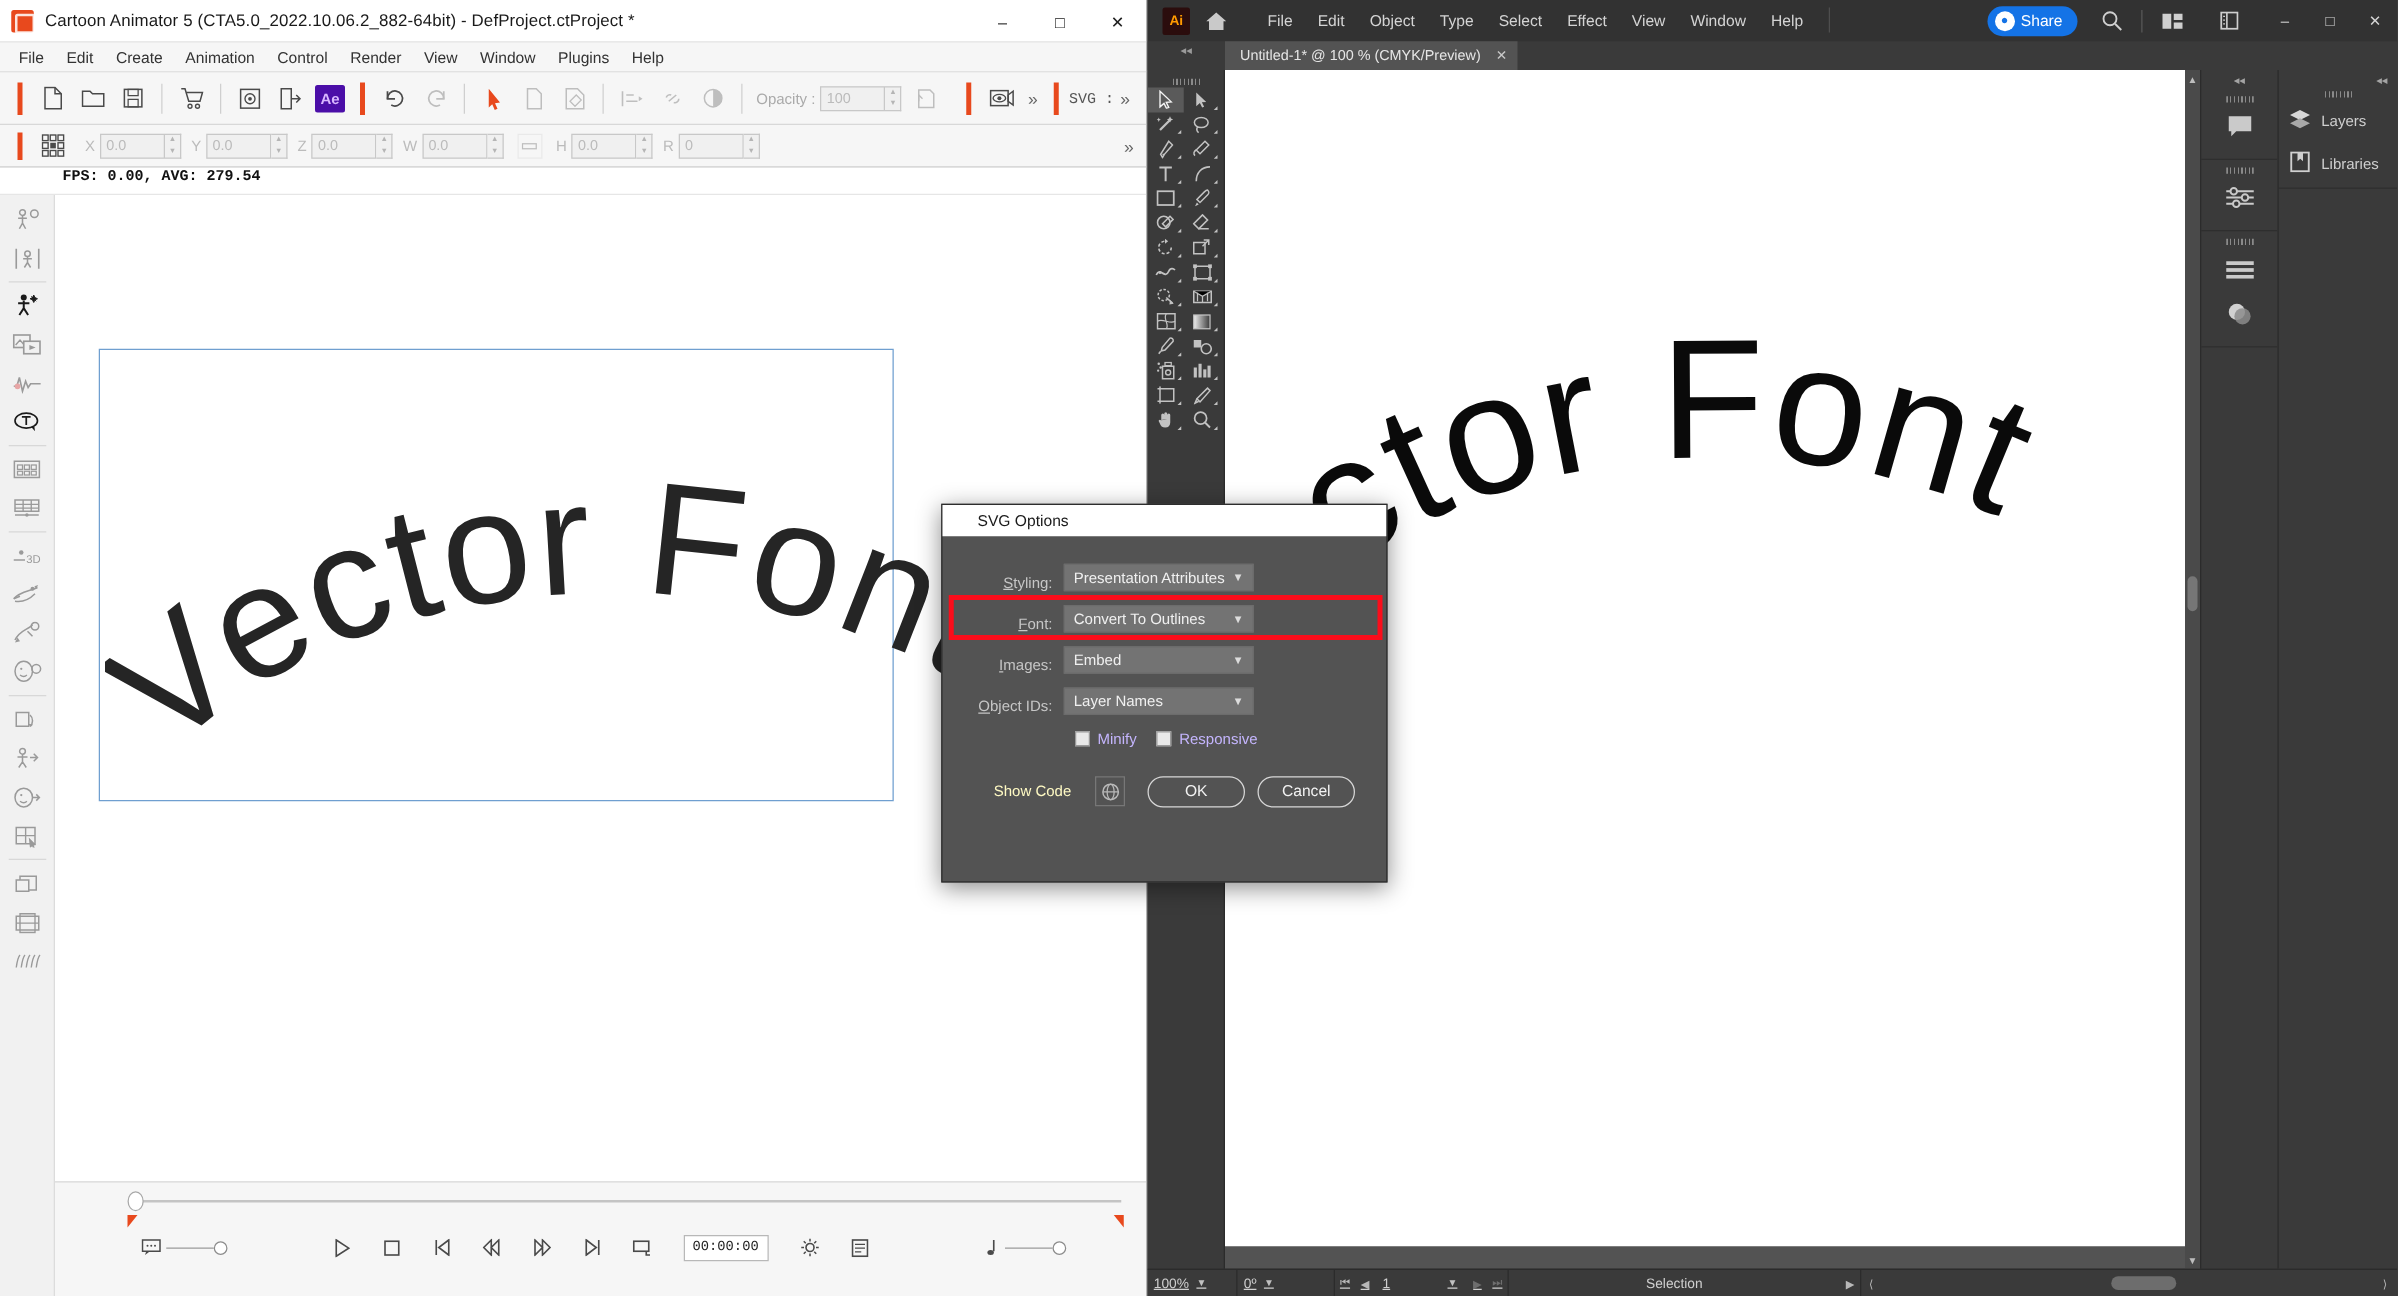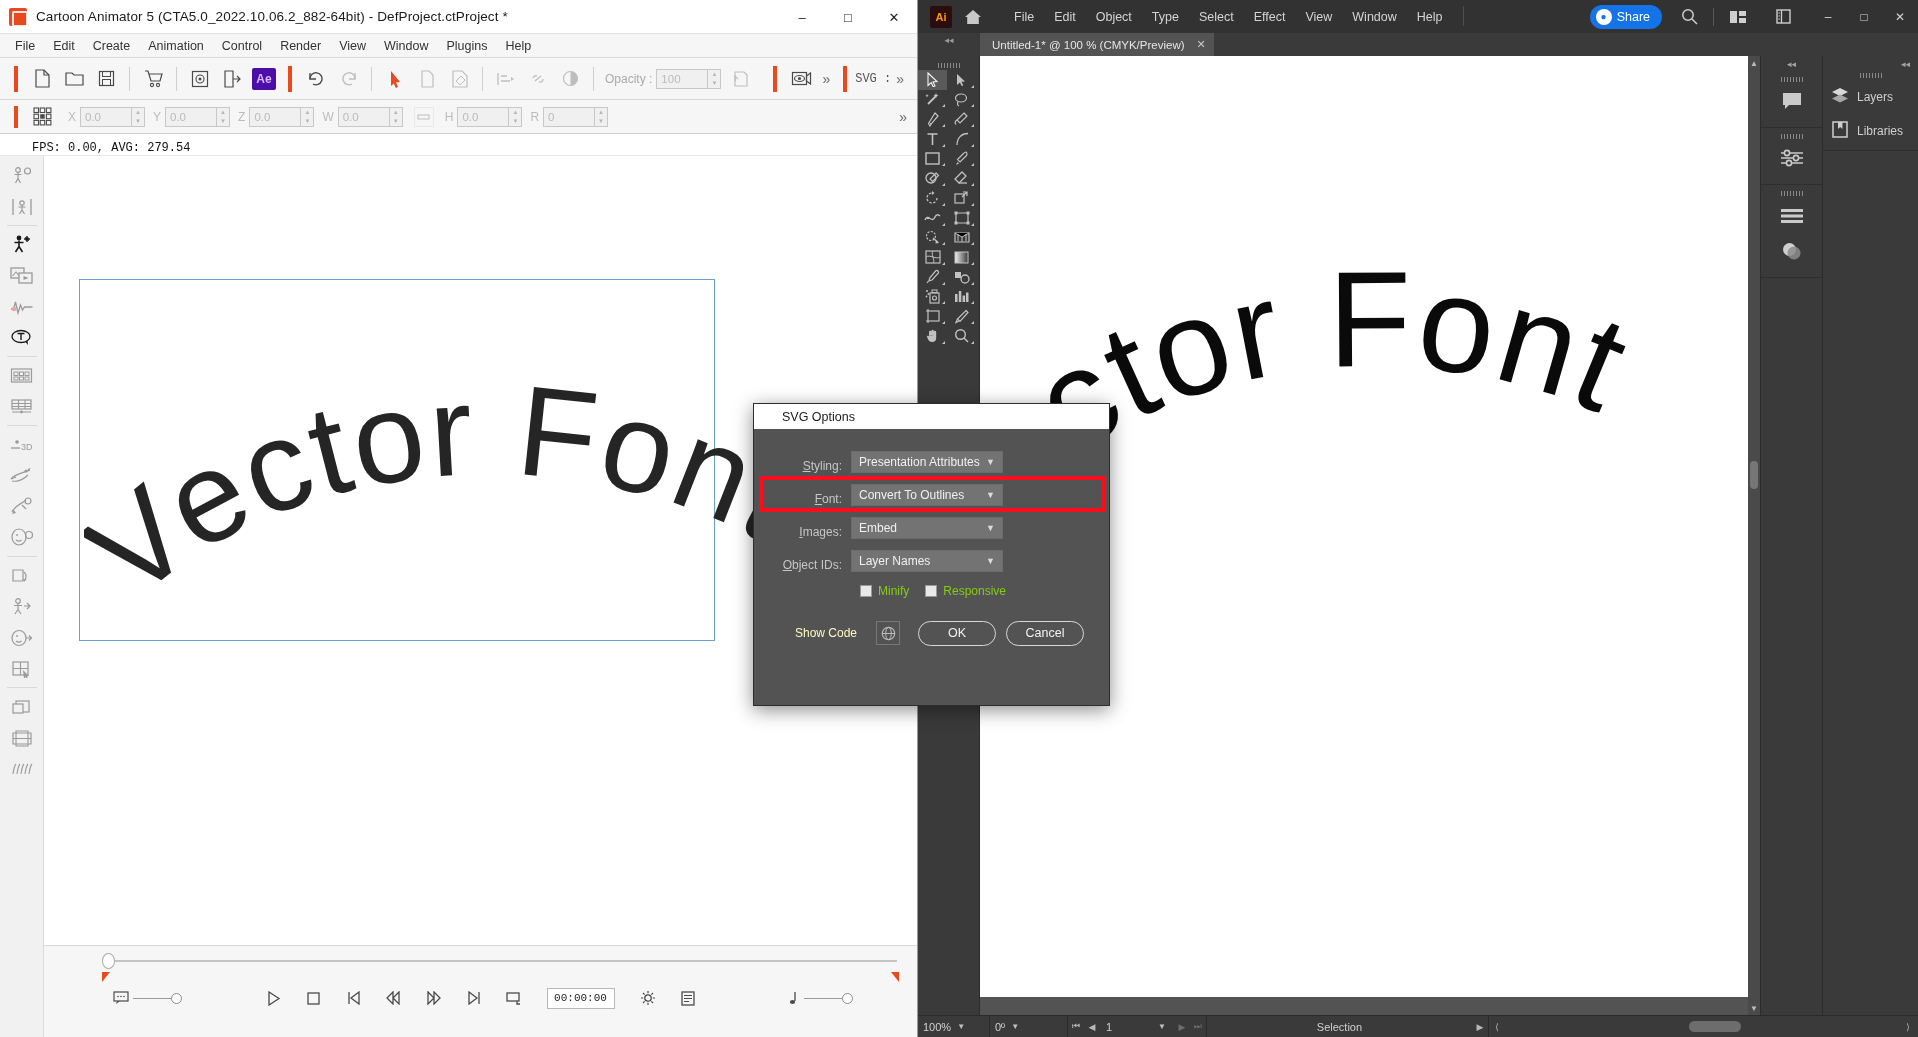--- a/index.html
+++ b/index.html
@@ -75,22 +75,22 @@
   .tb-spin div{ flex:1; display:flex; align-items:center; justify-content:center;
      font-size:6px; color:#b5b5b5; }
   .tb-chev { font-size:14px; color:#666; margin:0 5px; flex:none; }
   .tb-svglabel{ font-size:12px; color:#555; font-family:"Liberation Mono",monospace; flex:none; }
   .xf-field { display:flex; align-items:center; margin-right:8px; flex:none; }
   .xf-lbl { font-size:12px; color:#bbb; margin-right:4px; }
   #ca-tb2-right { position:absolute; right:10px; font-size:14px; color:#666; }
   #ca-tb1-right { position:absolute; right:8px; display:flex; align-items:center; }
 
   #ca-fpsbar {
-    height:22px; background:#ffffff; display:flex; align-items:flex-end;
-    padding-left:32px; border-bottom:1px solid #e6e6e6;
+    height:22px; background:#ffffff; display:flex; align-items:flex-start;
+    padding-left:50px; border-bottom:1px solid #e6e6e6;font-weight:bold;
   }
   #ca-fps { font-family:"Liberation Mono", monospace; font-size:12px; color:#111; }
 
   #ca-body { position:absolute; left:0; top:156px; right:0; bottom:0; display:flex; }
   #ca-sidebar {
     width:44px; background:#f1f1f1; border-right:1px solid #dcdcdc;
     display:flex; flex-direction:column; align-items:center; padding-top:4px;
     flex:none;
   }
   .sb-item { width:36px; height:31px; display:flex; align-items:center;
@@ -250,21 +250,21 @@
   .rp-item { height:34px; display:flex; align-items:center; gap:8px; padding-left:8px;
     color:#cfcfcf; font-size:12px; }
   #ai-rp-divider{ height:1px; background:#2e2e2e; margin-top:2px; }
 
   #ai-status {
     position:absolute; left:0; right:0; bottom:0; height:22px; background:#3a3a3a;
     display:flex; align-items:center; border-top:1px solid #2b2b2b;
   }
   .st-box {
     height:22px; display:flex; align-items:center; padding:0 5px;
-    font-size:11px; color:#d0d0d0; border-right:1px solid #2b2b2b;
+    font-size:11px; color:#d0d0d0; border-right:1px solid #2b2b2b;text-decoration:underline;
   }
   .st-caret{ font-size:8px; color:#c0c0c0; margin-left:6px; }
   .st-nav { width:16px; display:flex; align-items:center; justify-content:center;
     color:#b8b8b8; font-size:9px; }
   .st-nav.dim{ color:#6e6e6e; }
   #st-selection{ flex:1; display:flex; align-items:center; justify-content:center;
     font-size:11px; color:#d0d0d0; }
   #st-hscroll { position:relative; width:430px; height:22px; display:flex;
     align-items:center; border-left:1px solid #2b2b2b; }
   #st-hthumb { position:absolute; left:200px; width:52px; height:11px;
@@ -297,21 +297,21 @@
     width:95px; height:21px; background:#ffffff; border:1px solid #6aa2d8;
     font-size:12px; color:#000; display:flex; align-items:center; padding-left:2px;
   }
   #decimal-input span{ background:#2a6fd4; color:#fff; padding:0 1px; }
   #decimal-input .caret{ width:1px; height:14px; background:#000; margin-left:1px; }
   #redbox {
     position:absolute; left:5px; top:47px; width:347px; height:36px;
     border:4px solid #fb0d1b; pointer-events:none;
   }
   #checkrow { display:flex; align-items:center; height:24px; padding-left:106px; gap:16px; }
-  .chk { display:flex; align-items:center; gap:6px; font-size:12px; color:#84cc16; }
+  .chk { display:flex; align-items:center; gap:6px; font-size:12px; color:#c4b5fd; }
   .chkbox { width:12px; height:12px; background:#e9e9e9; border:1px solid #9a9a9a; }
   #btnrow { display:flex; align-items:center; height:36px; margin-top:12px; padding-left:32px; gap:10px; }
   #btn-showcode {
     width:80px; height:24px; color:#fef9c3; font-size:12px;
     display:flex; align-items:center; justify-content:center;
   }
   #btn-globe {
     width:24px; height:24px; border:1px solid #777; color:#b9b9b9;
     display:flex; align-items:center; justify-content:center;
   }

